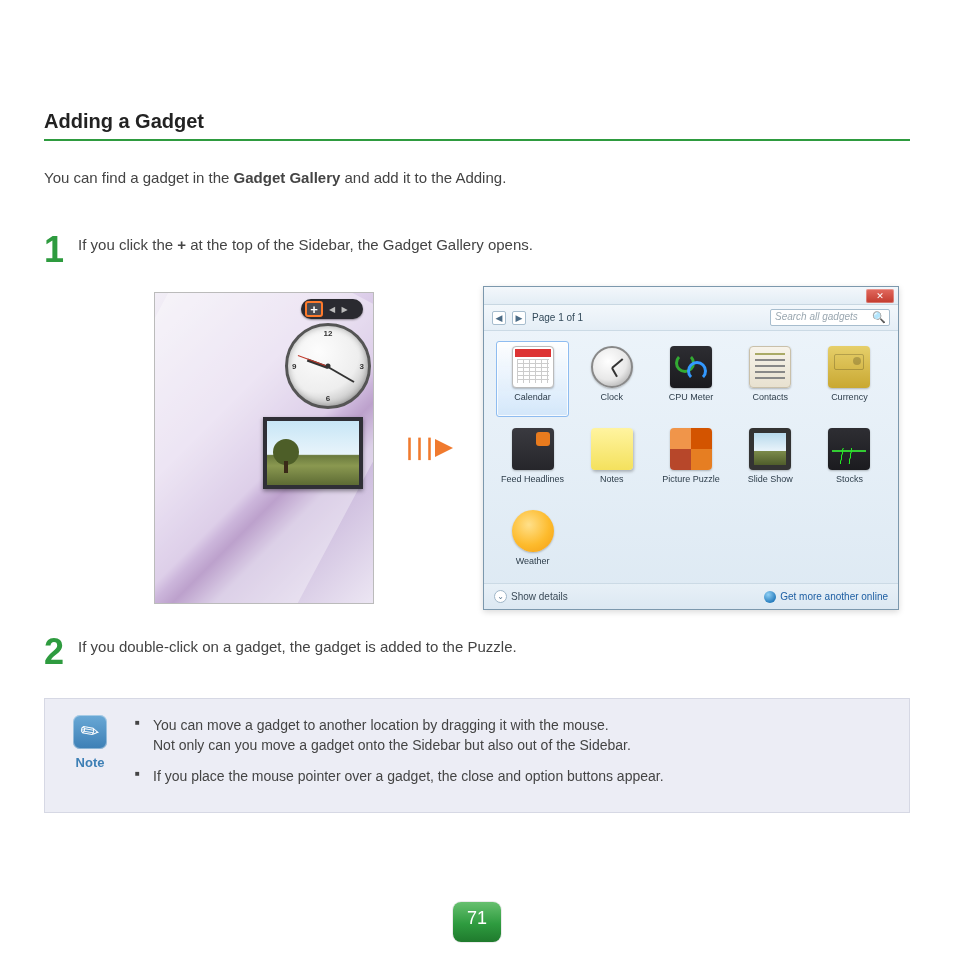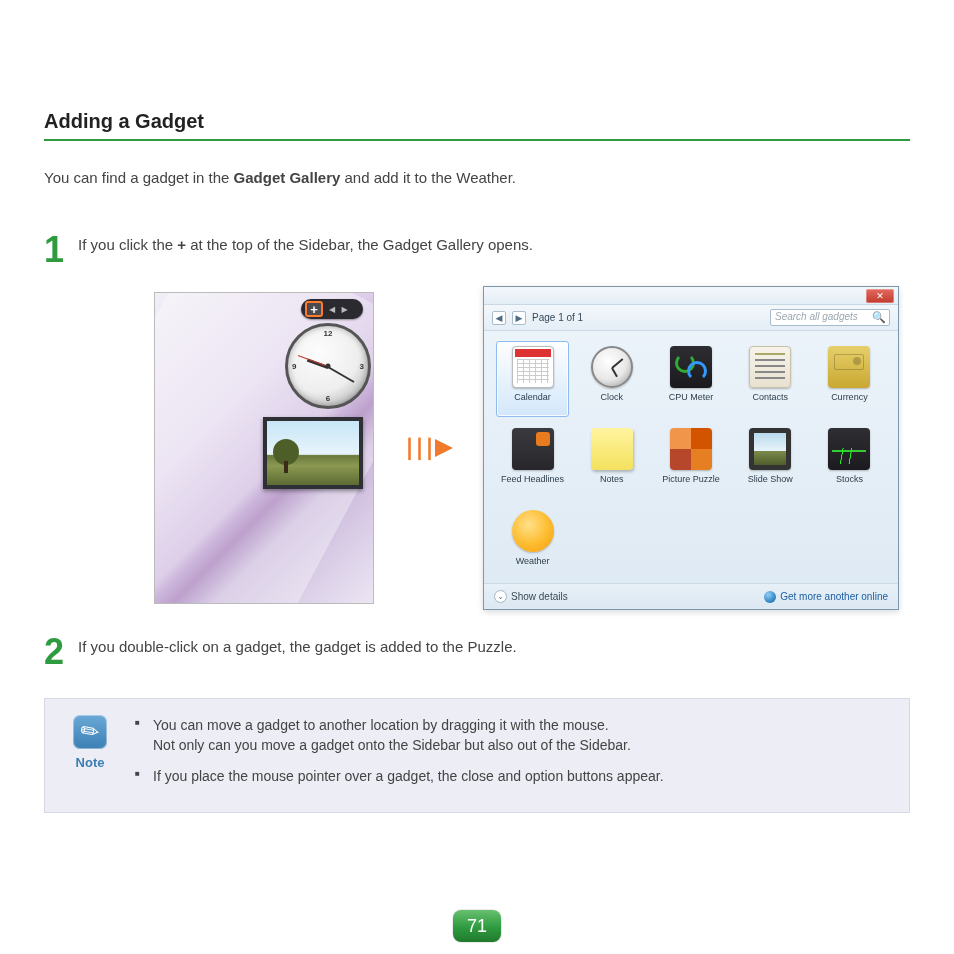--- a/index.html
+++ b/index.html
@@ -90,30 +90,30 @@
   
   .note-box { border:1px solid #d6d8e4; background:#ecedf5; margin-top: 28px; padding: 16px 18px 16px 18px; display:flex; gap: 18px; align-items:flex-start;}
   .note-left{ width:54px; text-align:center;}
   .note-icon{ width:34px;height:34px;border-radius:7px;background:linear-gradient(#6aa9d6,#3d7fb5); margin:0 auto 6px auto; display:flex;align-items:center;justify-content:center; color:#fff; font-size:22px; box-shadow: inset 0 0 0 1px rgba(255,255,255,0.4);}
   .note-pencil{ transform: rotate(-35deg); display:inline-block;}
   .note-label{color:#3d7fb5; font-weight:bold; font-size:13px;}
   .note-list{ list-style:none; font-size:14px; color:#444; }
   .note-list li{ position:relative; padding-left:18px; margin-bottom:10px; line-height:1.45;}
   .note-list li::before{content:"■"; position:absolute; left:0; top:2px; font-size:8px; color:#444;}
 
-  .page-num { position:absolute; bottom:12px; left:50%; transform:translateX(-50%); width:48px; height:32px; border-radius:8px; background: linear-gradient(#67c06f,#2e9b3f 55%, #1f7a2d); color:#fff; font-size:18px; text-align:center; line-height:32px; box-shadow: 0 0 0 1px rgba(0,0,0,0.08);}
+  .page-num { position:absolute; bottom:12px; left:50%; transform:translateX(-50%); width:48px; height:40px; border-radius:8px; background: linear-gradient(#67c06f,#2e9b3f 55%, #1f7a2d); color:#fff; font-size:18px; text-align:center; line-height:32px; box-shadow: 0 0 0 1px rgba(0,0,0,0.08);}
 </style>
 </head>
 <body>
 
 <div class="page">
   <h2 class="title">Adding a Gadget</h2>
 
   <p class="intro">
-    <span>You can find a gadget in the </span><b>Gadget Gallery</b><span> and add it to the Weather.</span>
+    <span>You can find a gadget in the </span><b>Gadget Gallery</b><span> and add it to the Adding.</span>
   </p>
 
   <div class="step">
     <div class="step-num">1</div>
     <div class="step-text">
       <span>If you click the </span><b>+</b><span> at the top of the Sidebar, the Gadget Gallery opens.</span>
     </div>
   </div>
 
   <div class="figure-row">

